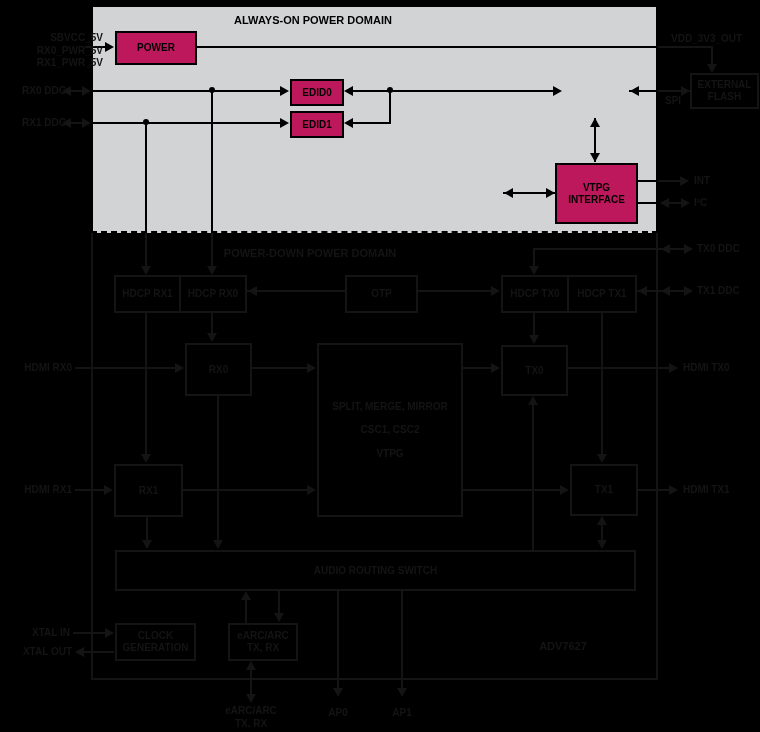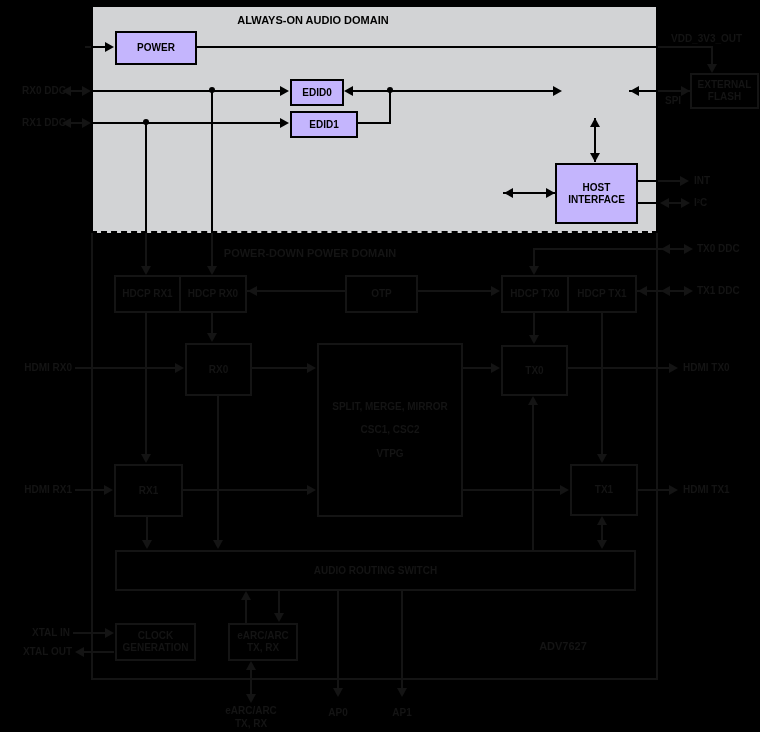--- a/index.html
+++ b/index.html
@@ -5,21 +5,21 @@
   html,body{margin:0;padding:0;background:#000;font-family:"Liberation Sans",sans-serif;}
   #canvas{position:relative;width:760px;height:732px;background:#000;overflow:hidden;}
   
   #gray{position:absolute;left:91px;top:5px;width:567px;height:228px;background:#d2d3d5;
         border:2px solid #000;border-bottom:2px dashed #000;box-sizing:border-box;}
   #lower{position:absolute;left:91px;top:233px;width:567px;height:447px;
         border:2px solid #141414;border-top:none;box-sizing:border-box;background:#000;}
   
   .bx{position:absolute;box-sizing:border-box;display:flex;align-items:center;justify-content:center;
       text-align:center;font-weight:bold;font-size:10px;line-height:1.2;white-space:pre-line;}
-  .wb{background:#c4b5fd;border:2px solid #000;color:#000;}
+  .wb{background:#be185d;border:2px solid #000;color:#000;}
   .db{background:#000;border:2px solid #141414;color:#141414;}
   .vp{line-height:2.35;}
   
   .hl,.vl{position:absolute;}
   .hl{height:2px;}.vl{width:2px;}
   .hl.k,.vl.k{background:#000;}
   .hl.m,.vl.m{background:#141414;}
   
   .arr{position:absolute;width:0;height:0;border:5px solid transparent;}
   .a-r{border-left-width:9px;border-right-width:0;}
@@ -38,21 +38,21 @@
   .dot{position:absolute;width:6px;height:6px;border-radius:3px;background:#000;}
 </style>
 </head>
 <body>
 
 <div id="canvas">
 
   <div id="gray"></div>
   <div id="lower"></div>
 
-  <div class="title lb k" style="left:163px;top:14px;width:300px;">ALWAYS-ON AUDIO DOMAIN</div>
+  <div class="title lb k" style="left:163px;top:14px;width:300px;">ALWAYS-ON POWER DOMAIN</div>
   <div class="title lb" style="left:160px;top:247px;width:300px;">POWER-DOWN POWER DOMAIN</div>
   <div class="title lb" style="left:523px;top:640px;width:80px;">ADV7627</div>
 
   <div class="hl k" style="left:197px;top:46px;width:461px;"></div>
   <div class="hl m" style="left:85px;top:46px;width:6px;"></div>
   <div class="hl k" style="left:91px;top:46px;width:14px;"></div>
   <div class="arr a-r k" style="left:105px;top:42px;"></div>
 
   <div class="hl m" style="left:70px;top:90px;width:12px;"></div>
   <div class="arr a-l m" style="left:62px;top:86px;"></div>
@@ -172,22 +172,22 @@
   <div class="vl m" style="left:401px;top:591px;height:97px;"></div>
   <div class="arr a-d m" style="left:397px;top:688px;"></div>
 
   <div class="hl m" style="left:73px;top:632px;width:32px;"></div>
   <div class="arr a-r m" style="left:105px;top:628px;"></div>
   <div class="hl m" style="left:84px;top:651px;width:30px;"></div>
   <div class="arr a-l m" style="left:75px;top:647px;"></div>
 
   <div class="bx wb" style="left:115px;top:31px;width:82px;height:34px;">POWER</div>
   <div class="bx wb" style="left:290px;top:79px;width:54px;height:27px;">EDID0</div>
-  <div class="bx wb" style="left:290px;top:111px;width:68px;height:27px;">EDID1</div>
-  <div class="bx wb" style="left:555px;top:163px;width:83px;height:61px;">HOST
+  <div class="bx wb" style="left:290px;top:111px;width:54px;height:27px;">EDID1</div>
+  <div class="bx wb" style="left:555px;top:163px;width:83px;height:61px;">VTPG
 INTERFACE</div>
 
   <div class="bx db" style="left:114px;top:275px;width:67px;height:38px;">HDCP RX1</div>
   <div class="bx db" style="left:179px;top:275px;width:68px;height:38px;">HDCP RX0</div>
   <div class="bx db" style="left:345px;top:275px;width:73px;height:38px;">OTP</div>
   <div class="bx db" style="left:501px;top:275px;width:68px;height:38px;">HDCP TX0</div>
   <div class="bx db" style="left:567px;top:275px;width:70px;height:38px;">HDCP TX1</div>
   <div class="bx db" style="left:185px;top:343px;width:67px;height:53px;">RX0</div>
   <div class="bx db" style="left:114px;top:464px;width:69px;height:53px;">RX1</div>
   <div class="bx db vp" style="left:317px;top:343px;width:146px;height:174px;">SPLIT, MERGE, MIRROR
@@ -196,20 +196,23 @@
   <div class="bx db" style="left:501px;top:345px;width:67px;height:51px;">TX0</div>
   <div class="bx db" style="left:570px;top:464px;width:68px;height:52px;">TX1</div>
   <div class="bx db" style="left:115px;top:550px;width:521px;height:41px;">AUDIO ROUTING SWITCH</div>
   <div class="bx db" style="left:115px;top:623px;width:81px;height:38px;">CLOCK
 GENERATION</div>
   <div class="bx db" style="left:228px;top:623px;width:70px;height:38px;">eARC/ARC
 TX, RX</div>
   <div class="bx db" style="left:690px;top:73px;width:69px;height:36px;">EXTERNAL
 FLASH</div>
 
+  <div class="lb ra" style="left:2px;top:32px;width:101px;">SBVCC_5V
+RX0_PWR_5V
+RX1_PWR_5V</div>
   <div class="lb ra" style="left:2px;top:85px;width:64px;">RX0 DDC</div>
   <div class="lb ra" style="left:2px;top:117px;width:64px;">RX1 DDC</div>
   <div class="lb ra" style="left:6px;top:362px;width:66px;">HDMI RX0</div>
   <div class="lb ra" style="left:6px;top:484px;width:66px;">HDMI RX1</div>
   <div class="lb ra" style="left:6px;top:627px;width:64px;">XTAL IN</div>
   <div class="lb ra" style="left:4px;top:646px;width:68px;">XTAL OUT</div>
   <div class="lb" style="left:671px;top:33px;">VDD_3V3_OUT</div>
   <div class="lb" style="left:665px;top:95px;">SPI</div>
   <div class="lb" style="left:694px;top:175px;">INT</div>
   <div class="lb" style="left:694px;top:197px;">I²C</div>

